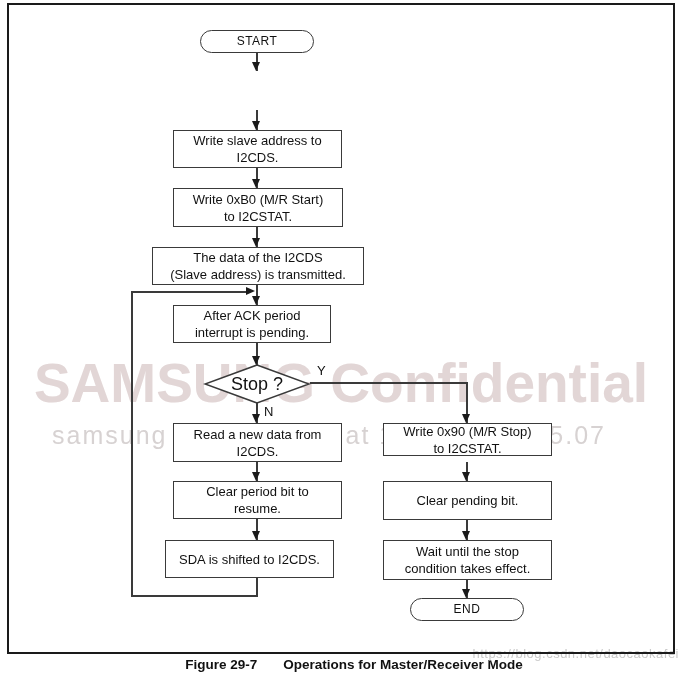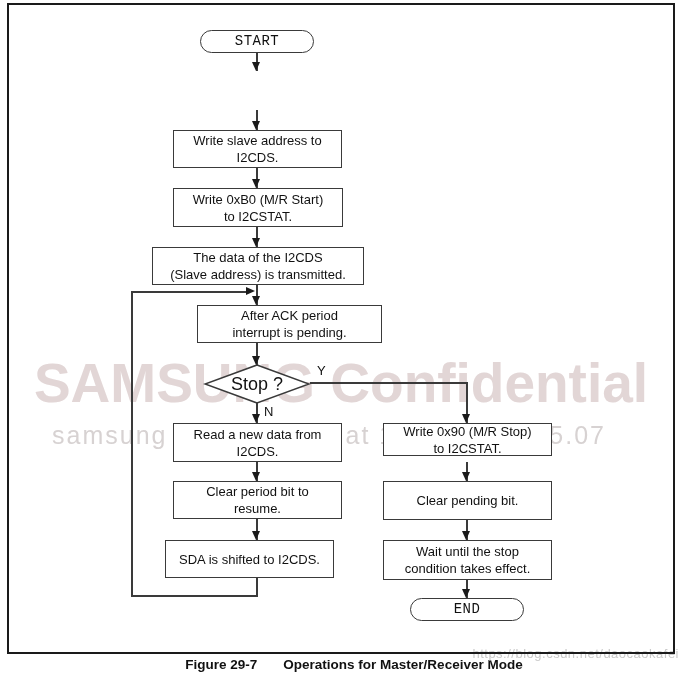--- a/index.html
+++ b/index.html
@@ -23,21 +23,21 @@
   .hline{height:2px;}
   
   .arr-d{position:absolute;width:0;height:0;border-left:4.5px solid transparent;
     border-right:4.5px solid transparent;border-top:9px solid #1a1a1a;z-index:2;}
   .arr-r{position:absolute;width:0;height:0;border-top:4.5px solid transparent;
     border-bottom:4.5px solid transparent;border-left:9px solid #1a1a1a;z-index:2;}
   
   .node{position:absolute;box-sizing:border-box;border:1.5px solid #3a3a3a;background:#fff;
     display:flex;align-items:center;justify-content:center;text-align:center;
     font-size:13px;line-height:17px;color:#111;z-index:3;white-space:pre-line;padding:0 4px;}
-  .pill{border-radius:12px;font-size:14px;letter-spacing:0.5px;font-family:Liberation Mono, monospace;}
+  .pill{border-radius:12px;font-size:12px;letter-spacing:0.5px;}
   .diamond-wrap{position:absolute;left:203px;top:363px;width:108px;height:42px;z-index:3;}
   .diamond-wrap svg{position:absolute;left:0;top:0;}
   .diamond-label{position:absolute;left:0;top:0;width:108px;height:42px;display:flex;
     align-items:center;justify-content:center;font-size:18px;color:#111;}
   .branch-label{position:absolute;font-size:13px;color:#111;z-index:4;}
   
   .caption{position:absolute;left:0;top:657px;width:708px;display:flex;justify-content:center;
     gap:26px;font-weight:700;font-size:13.5px;color:#111;z-index:4;}
 </style>
 </head>
@@ -87,21 +87,21 @@
 
   <div class="node" style="left:173px;top:130px;width:169px;height:38px;">Write slave address to
 I2CDS.</div>
 
   <div class="node" style="left:173px;top:188px;width:170px;height:39px;">Write 0xB0 (M/R Start)
 to I2CSTAT.</div>
 
   <div class="node" style="left:152px;top:247px;width:212px;height:38px;">The data of the I2CDS
 (Slave address) is transmitted.</div>
 
-  <div class="node" style="left:173px;top:305px;width:185px;height:38px;margin-left:24px;">After ACK period
+  <div class="node" style="left:173px;top:305px;width:158px;height:38px;">After ACK period
 interrupt is pending.</div>
 
   <div class="diamond-wrap">
     <svg width="108" height="42" viewBox="0 0 108 42">
       <polygon points="54,2 106,21 54,40 2,21" fill="#ffffff" stroke="#3a3a3a" stroke-width="1.5"></polygon>
     </svg>
     <div class="diamond-label">Stop ?</div>
   </div>
 
   <div class="branch-label" style="left:317px;top:363px;">Y</div>

